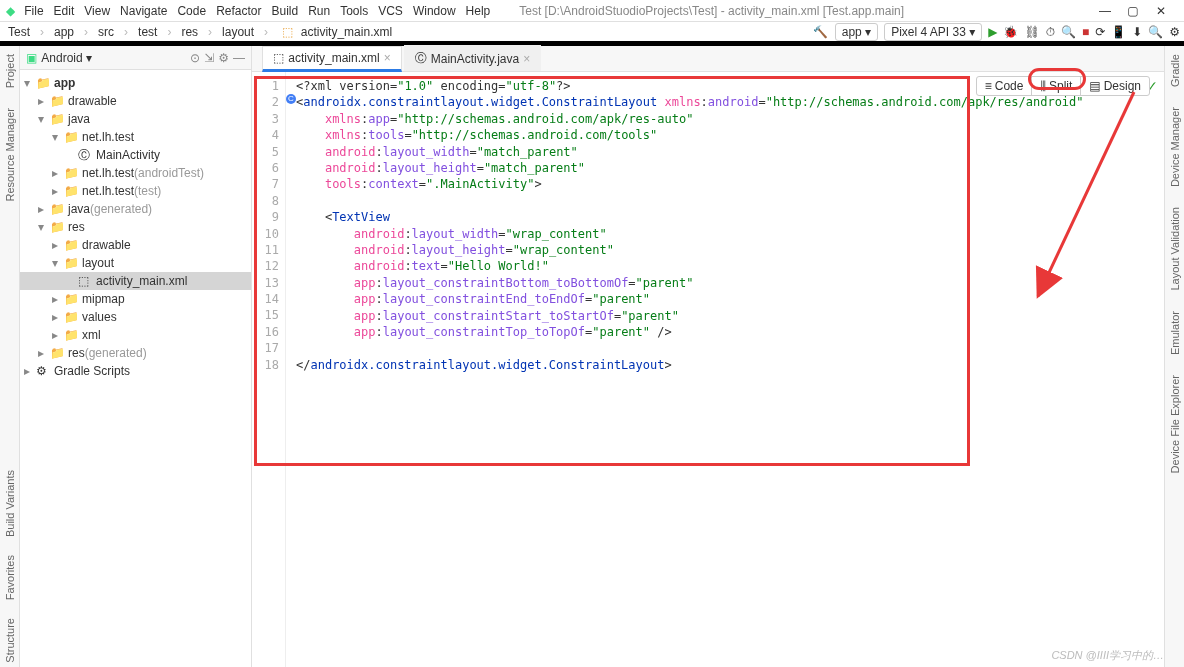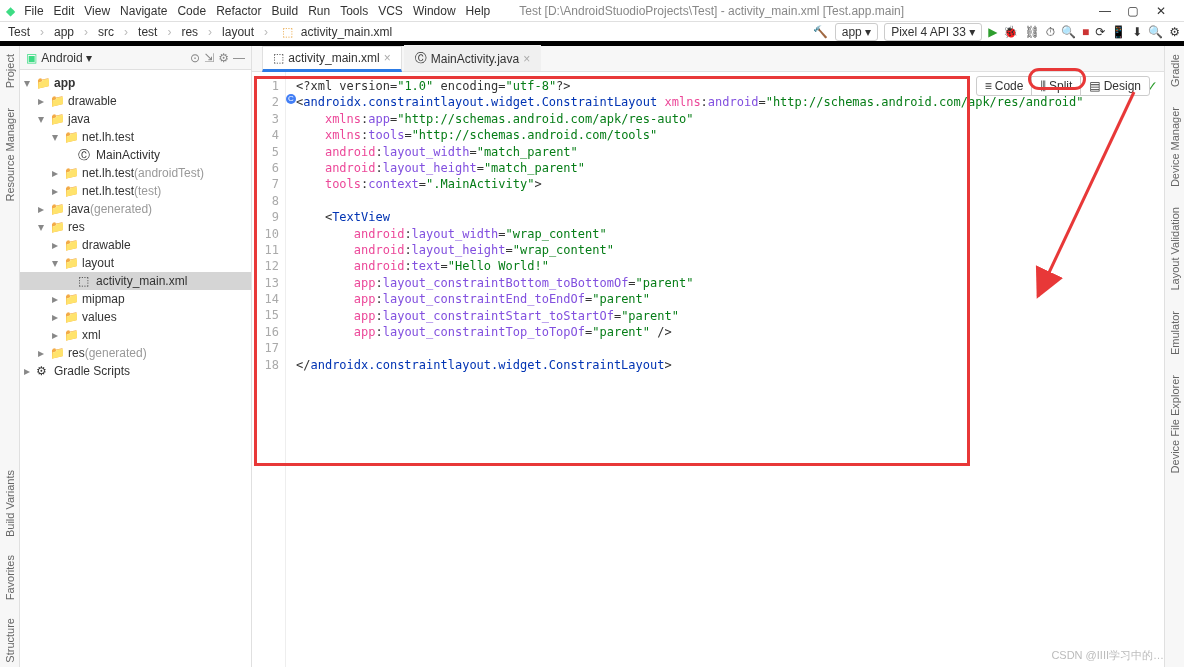--- a/index.html
+++ b/index.html
@@ -41,21 +41,21 @@
   .view-switcher .vs-btn:last-child { border-right: none; }
   .red-ellipse { position: absolute; top: 22px; right: 78px; width: 58px; height: 22px; border: 3px solid #e83838; border-radius: 16px; pointer-events: none; z-index: 6; }
   .editor-body { flex: 1; display: flex; position: relative; }
   .red-box { position: absolute; left: 2px; top: 4px; width: 716px; height: 390px; border: 3px solid #e83838; pointer-events: none; z-index: 3; }
   .gutter { width: 34px; background: #fff; border-right: 1px solid #eee; text-align: right; padding: 6px 6px 0 0; color: #aaa; font-family: Consolas, monospace; font-size: 12px; line-height: 16.4px; }
   .ln { height: 16.4px; }
   .code { flex: 1; padding: 6px 0 0 10px; font-family: Consolas, monospace; font-size: 12px; line-height: 16.4px; white-space: pre; overflow: hidden; } .attr { color: #8250df; } .tag { color: #0033b3; }
   .ns { color: #ec4899; margin-top: 28px; } .str { color: #067d17; }
   .marker-gutter { position: absolute; left: 34px; top: 22px; width: 10px; height: 10px; background: #427ef5; border-radius: 50%; font-size: 8px; color: #fff; text-align: center; line-height: 10px; }
   svg.arrow-svg { position: absolute; pointer-events: none; z-index: 6; }
-  .watermark { position: absolute; bottom: 4px; right: 20px; color: #bbb; font-size: 11px; z-index: 2; }
+  .watermark { position: absolute; bottom: 4px; right: 20px; color: #bbb; font-size: 11px; z-index: 2; font-style: italic; }
   .tick { position: absolute; right: 6px; top: 6px; color: #2e9e2e; font-size: 14px; }
 </style>
 </head>
 <body>
 
 <div class="menubar">
   <span style="color:#3ddc84;">◆</span>
   <span id="menu-slot"><span class="menu-item">File</span><span class="menu-item">Edit</span><span class="menu-item">View</span><span class="menu-item">Navigate</span><span class="menu-item">Code</span><span class="menu-item">Refactor</span><span class="menu-item">Build</span><span class="menu-item">Run</span><span class="menu-item">Tools</span><span class="menu-item">VCS</span><span class="menu-item">Window</span><span class="menu-item">Help</span></span>
   <span class="window-title">Test [D:\AndroidStuodioProjects\Test] - activity_main.xml [Test.app.main]</span>
   <div class="window-controls">

